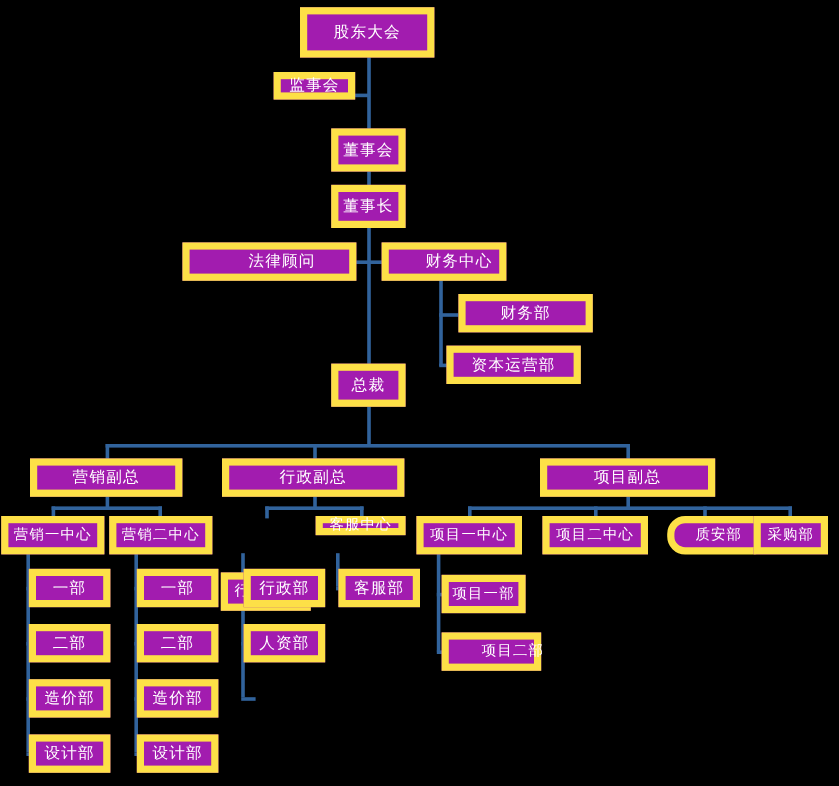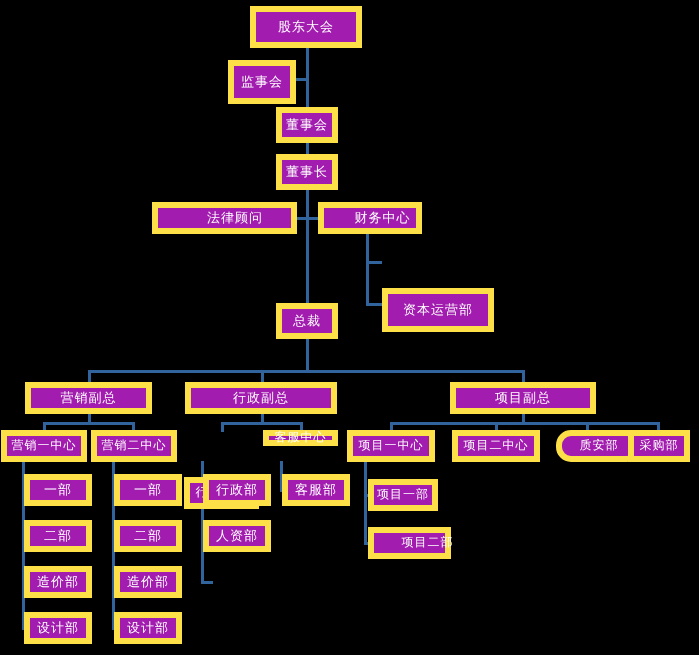--- a/index.html
+++ b/index.html
@@ -97,42 +97,45 @@
   <div class="line h" style="left:280px;top:489px;width:12px;"></div>
 
   <div class="line v" style="left:364px;top:461px;height:82px;"></div>
   <div class="line h" style="left:364px;top:494px;width:12px;"></div>
   <div class="line h" style="left:364px;top:542px;width:12px;"></div>
 
   <div class="node" style="left:250px;top:6px;width:112px;height:42px;">
     <span>股东大会</span>
   </div>
 
-  <div class="node" style="left:228px;top:60px;width:68px;height:44px;">
+  <div class="node" style="left:228px;top:60px;width:68px;height:23px;">
     <span>监事会</span>
   </div>
 
   <div class="node" style="left:276px;top:107px;width:62px;height:36px;">
     <span>董事会</span>
   </div>
 
   <div class="node" style="left:276px;top:154px;width:62px;height:36px;">
     <span>董事长</span>
   </div>
 
   <div class="node" style="left:152px;top:202px;width:145px;height:32px;padding-left:21px;">
     <span>法律顾问</span>
   </div>
 
   <div class="node" style="left:318px;top:202px;width:104px;height:32px;padding-left:25px;">
     <span>财务中心</span>
   </div>
 
-
-  <div class="node" style="left:382px;top:288px;width:112px;height:44px;">
+  <div class="node" style="left:382px;top:245px;width:112px;height:32px;">
+    <span>财务部</span>
+  </div>
+
+  <div class="node" style="left:372px;top:288px;width:112px;height:32px;">
     <span>资本运营部</span>
   </div>
 
   <div class="node" style="left:276px;top:303px;width:62px;height:36px;">
     <span>总裁</span>
   </div>
 
   <div class="node" style="left:25px;top:382px;width:127px;height:32px;">
     <span>营销副总</span>
   </div>

